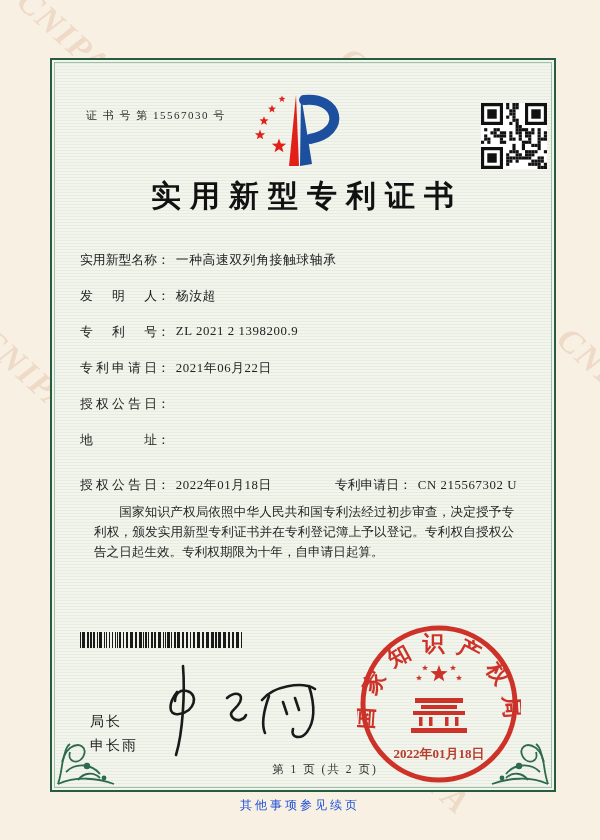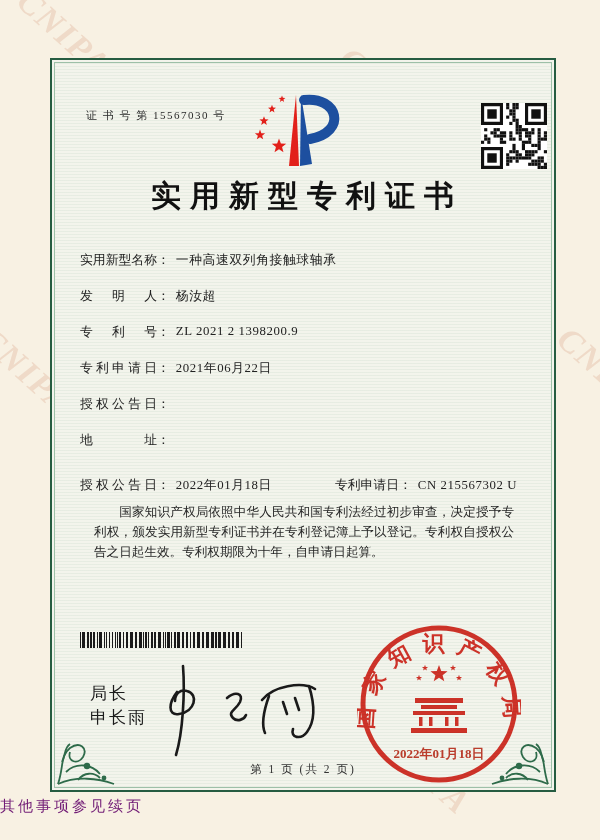--- a/index.html
+++ b/index.html
@@ -19,28 +19,28 @@
       font-size:30px;font-weight:bold;color:#111;letter-spacing:9px;}
   .row{position:absolute;left:28px;display:flex;align-items:flex-start;font-size:12.8px;color:#222;white-space:nowrap;}
   .flabel{display:inline-block;width:77px;text-align:justify;text-align-last:justify;color:#222;}
   .colon{display:inline-block;margin-right:6px;color:#222;}
   .fvalue{letter-spacing:0.6px;}
   .pair2{position:absolute;left:255px;top:0;display:flex;align-items:baseline;}
   .pair2 .flabel{width:64px;}
   .paras{position:absolute;left:28px;top:428px;width:448px;font-size:12.6px;line-height:20px;color:#262626;text-align:justify;}
   .paras p{margin:14px;text-indent:2em;}
   .barcode{position:absolute;left:28px;top:572px;width:165px;height:16px;}
-  .director{position:absolute;left:38px;top:622px;font-size:17px;color:#1c1c1c;line-height:24px;letter-spacing:2px;}
+  .director{position:absolute;left:38px;top:650px;font-size:14px;color:#1c1c1c;line-height:24px;letter-spacing:2px;}
   .signature{position:absolute;left:95px;top:598px;width:210px;height:105px;}
   .seal{position:absolute;left:305px;top:562px;width:164px;height:164px;opacity:0.93;mix-blend-mode:multiply;}
-  .page-num{position:absolute;left:0;top:702px;width:100%;text-align:center;font-size:11.5px;color:#333;letter-spacing:2px;}
+  .page-num{position:absolute;left:0;top:702px;width:100%;text-align:center;font-size:11.5px;color:#333;letter-spacing:2px;padding-left:22px;}
   .corner{position:absolute;width:74px;height:74px;}
   .corner.bl{left:2px;bottom:2px;}
   .corner.br{right:2px;bottom:2px;transform:scaleX(-1);}
-  .continuation{position:absolute;left:0;top:797px;width:100%;text-align:left;font-size:15px;color:#701a75;letter-spacing:3px;}
+  .continuation{position:absolute;left:0;top:797px;width:100%;text-align:center;font-size:12px;color:#1d4ed8;letter-spacing:3px;}
 </style>
 </head>
 <body>
 
 <div class="page">
 
   <span class="wm" style="left:8px;top:14px;">CNIPA</span>
   <span class="wm" style="left:330px;top:72px;">CNIPA</span>
   <span class="wm" style="left:370px;top:250px;">CNIPA</span>
   <span class="wm" style="left:-30px;top:352px;">CNIPA</span>

